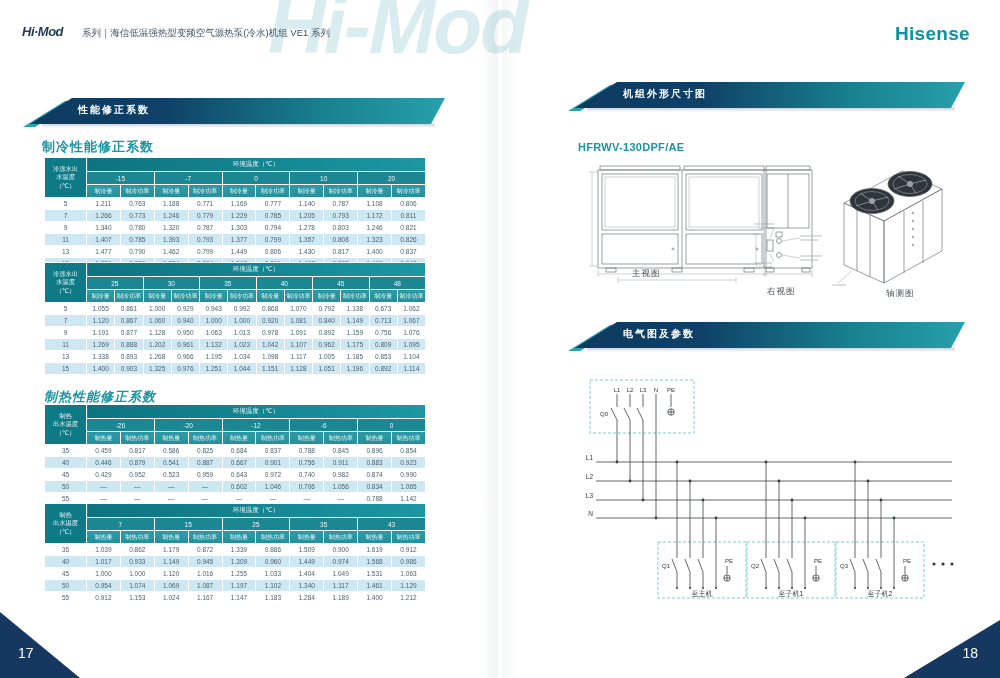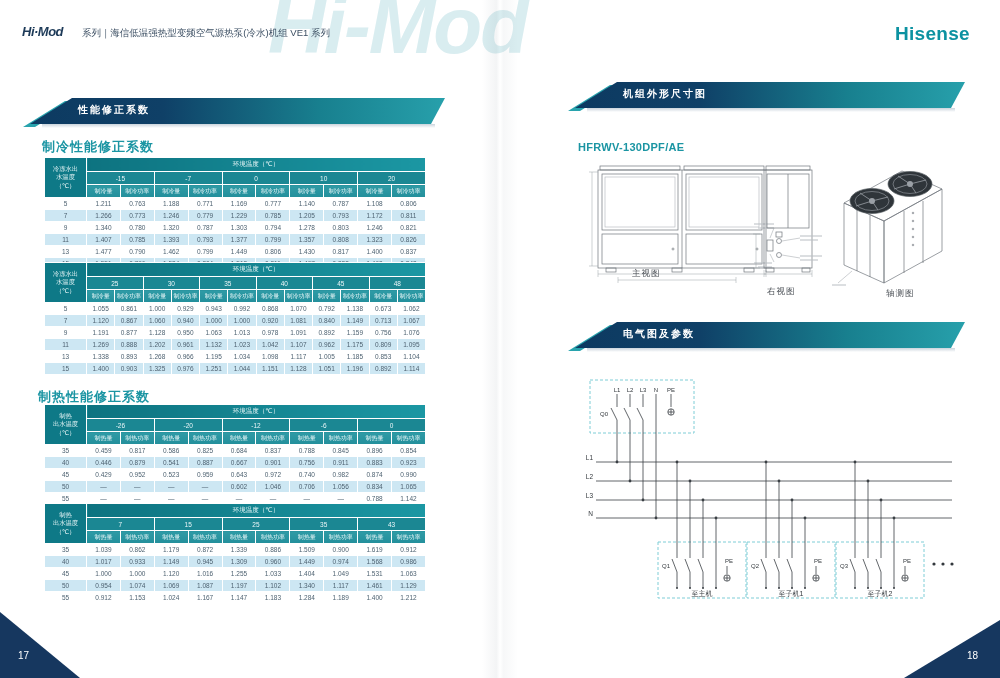--- a/index.html
+++ b/index.html
@@ -60,21 +60,21 @@
   .tbl tbody td{font-size:6.5px;color:#4e6271;height:11px;}
   .tbl tr.even td{background:#ffffff;}
   .tbl tr.odd td{background:#cde7f3;}
   
   .drawing{position:absolute;z-index:2;}
   .view-caption{position:absolute;font-size:8.5px;color:#4a4f55;z-index:2;letter-spacing:1px;}
   
   .corner{position:absolute;bottom:0;background:#16375f;z-index:3;}
   .corner.left{left:0;width:80px;height:66px;clip-path:polygon(0 0,0 100%,100% 100%);}
   .corner.right{right:0;width:96px;height:58px;clip-path:polygon(100% 0,100% 100%,0 100%);}
-  .page-num{position:absolute;bottom:17px;color:#ffffff;font-size:10px;z-index:4;}
+  .page-num{position:absolute;bottom:17px;color:#ffffff;font-size:14px;z-index:4;}
   .page-num.left{left:18px;}
   .page-num.right{right:22px;}
   svg text{font-family:"Liberation Sans","DejaVu Sans",sans-serif;}
 </style>
 </head>
 <body>
 
 <div class="watermark">Hi-Mod</div>
 <div class="header-left">
   <span class="brand">Hi·Mod</span>
@@ -348,21 +348,21 @@
           <td class="c-val">1.128</td>
           <td class="c-val">1.051</td>
           <td class="c-val">1.196</td>
           <td class="c-val">0.892</td>
           <td class="c-val">1.114</td>
         </tr>
       </tbody>
     </table>
   </div>
 
-<div class="subtitle" style="left:38px;top:388px;">制热性能修正系数</div>
+<div class="subtitle" style="left:44px;top:388px;font-style:italic;">制热性能修正系数</div>
 <div class="tbl" style="top:404px;">
     <table>
       <colgroup>
         <col style="width: 42px;">
         <col>
         <col>
         <col>
         <col>
         <col>
         <col>

